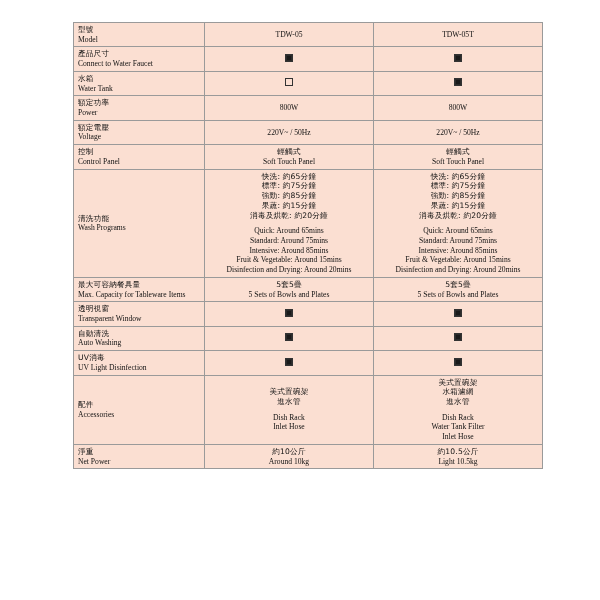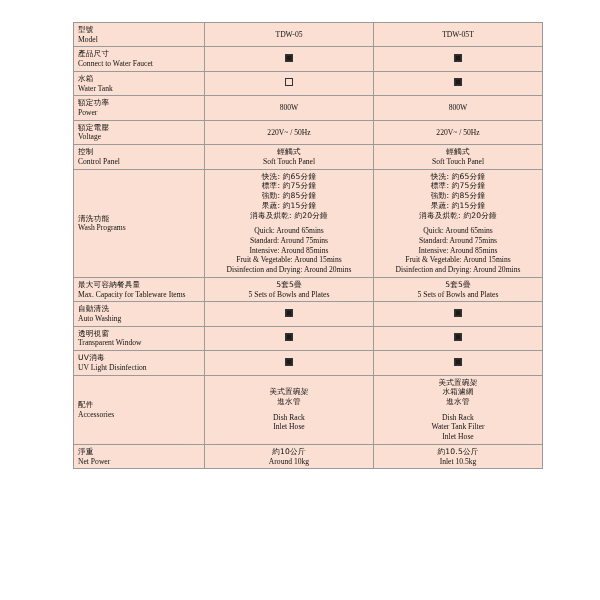--- a/index.html
+++ b/index.html
@@ -220,30 +220,30 @@
           </td>
           <td class="val">
             <div class="lines">
               <span class="cn">5套5疊</span>
               <span class="en">5 Sets of Bowls and Plates</span>
             </div>
           </td>
         </tr>
         <tr>
           <td class="label">
+            <span class="cn">透明視窗</span>
+            <span class="en">Transparent Window</span>
+          </td>
+          <td class="val"><span class="chk filled"></span></td>
+          <td class="val"><span class="chk filled"></span></td>
+        </tr>
+        <tr>
+          <td class="label">
             <span class="cn">自動清洗</span>
             <span class="en">Auto Washing</span>
-          </td>
-          <td class="val"><span class="chk filled"></span></td>
-          <td class="val"><span class="chk filled"></span></td>
-        </tr>
-        <tr>
-          <td class="label">
-            <span class="cn">透明視窗</span>
-            <span class="en">Transparent Window</span>
           </td>
           <td class="val"><span class="chk filled"></span></td>
           <td class="val"><span class="chk filled"></span></td>
         </tr>
         <tr>
           <td class="label">
             <span class="cn">UV消毒</span>
             <span class="en">UV Light Disinfection</span>
           </td>
           <td class="val"><span class="chk filled"></span></td>
@@ -282,19 +282,19 @@
           </td>
           <td class="val">
             <div class="lines">
               <span class="cn">約10公斤</span>
               <span class="en">Around 10kg</span>
             </div>
           </td>
           <td class="val">
             <div class="lines">
               <span class="cn">約10.5公斤</span>
-              <span class="en">Inlet 10.5kg</span>
+              <span class="en">Light 10.5kg</span>
             </div>
           </td>
         </tr>
       </tbody>
   </table>
 </div>
 
 </body></html>

